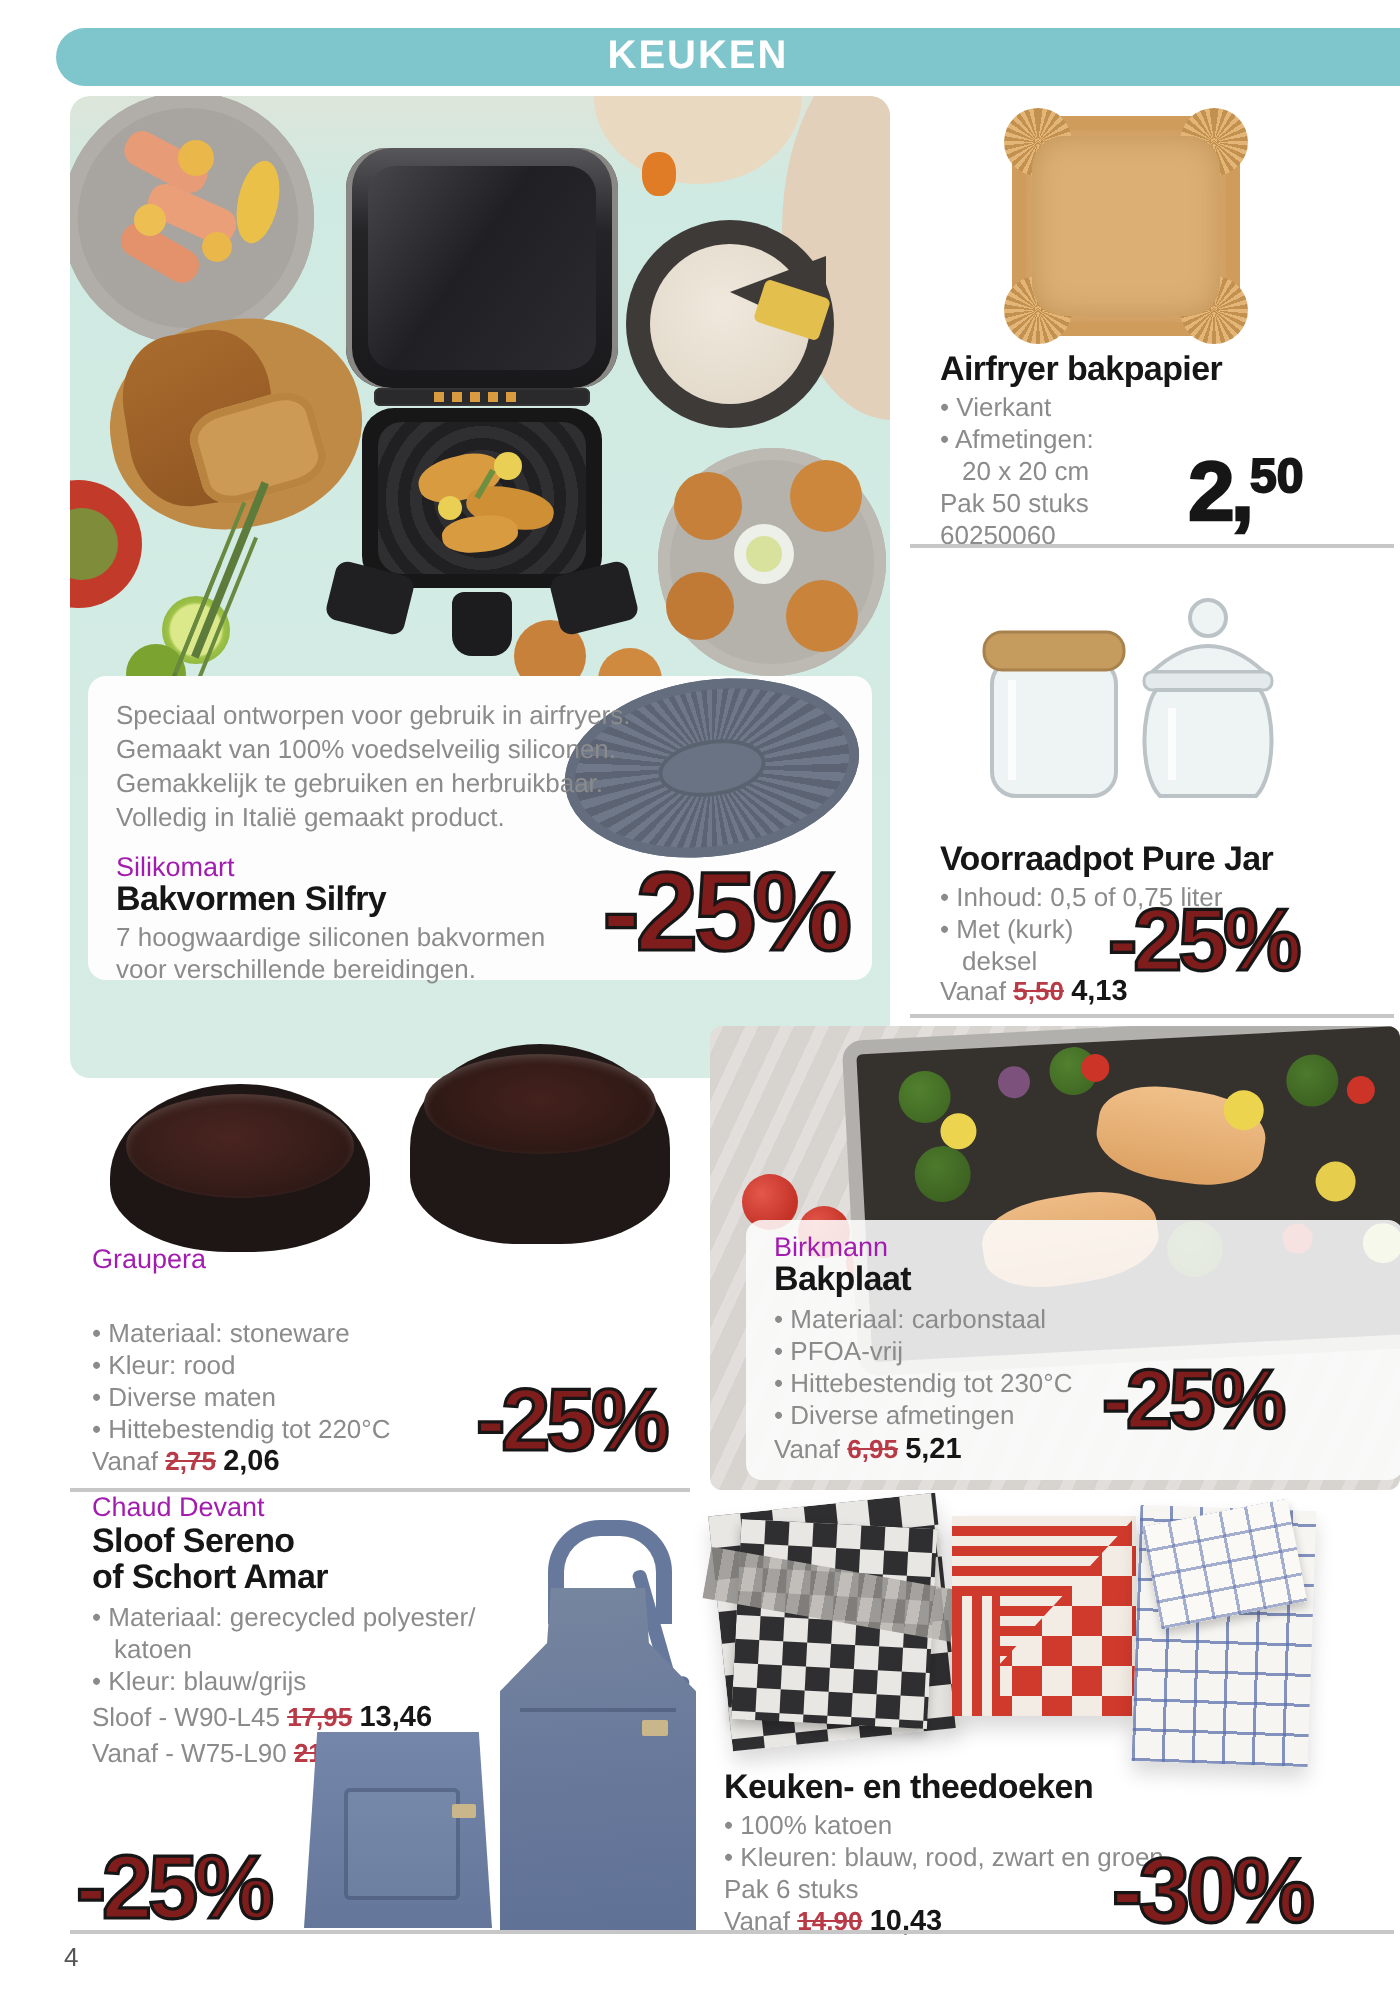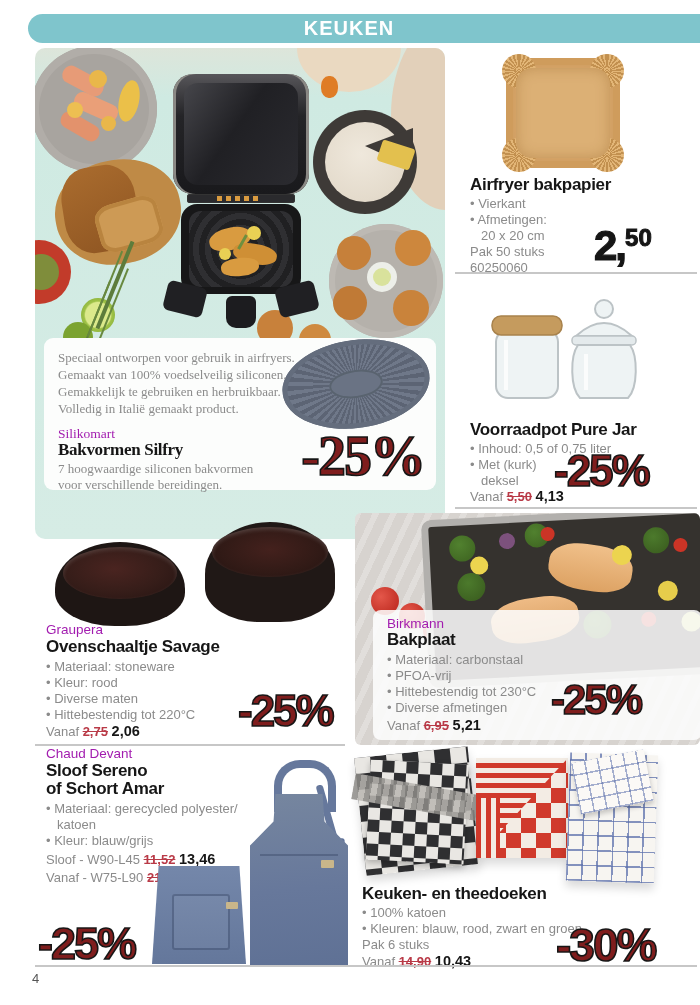--- a/index.html
+++ b/index.html
@@ -16,21 +16,21 @@
   .bullet::before{content:"• ";}
   .sub{font-size:13px;color:#8b8b8b;line-height:16px;padding-left:11px;}
   .gray{font-size:13px;color:#8b8b8b;line-height:16px;}
   .pricerow{font-size:13px;color:#8b8b8b;}
   .old{color:#b93a47;font-weight:bold;text-decoration:line-through;}
   .new{color:#161616;font-weight:bold;font-size:14.5px;}
   .disc{font-weight:bold;color:#7f1d1d;letter-spacing:-2px;-webkit-text-stroke:1.6px #161616;}
   .divider{position:absolute;height:2px;background:#c7c7c7;}
   .circle{border-radius:50%;}
   .hero{position:absolute;left:35px;top:48px;width:410px;height:491px;border-radius:10px;
-        overflow:hidden;background:linear-gradient(180deg,#ddE5da 0%,#cfeae2 10%,#d6ece5 100%);font-family:Liberation Serif, serif;}
+        overflow:hidden;background:linear-gradient(180deg,#ddE5da 0%,#cfeae2 10%,#d6ece5 100%);}
   .infobox{position:absolute;left:9px;top:290px;width:392px;height:152px;background:#fcfdfc;
            border-radius:9px;}
   .mat{position:absolute;left:238px;top:2px;width:148px;height:88px;border-radius:50%;
        transform:rotate(-8deg);
        background:repeating-conic-gradient(#5c6474 0deg 4deg,#6f7889 4deg 8deg);
        box-shadow:inset 0 0 0 5px #646d7d;}
   .mat-center{position:absolute;left:32%;top:34%;width:36%;height:32%;border-radius:50%;
               background:#6a7384;box-shadow:inset 0 0 0 2px #59636f;}
   .overlaybox{position:absolute;background:rgba(253,253,253,0.87);border-radius:8px;padding-left:45px;}
   .foot{position:absolute;left:32px;top:971px;font-size:13px;color:#555;}
@@ -181,21 +181,20 @@
 
   <div class="abs" style="left:45px;top:518px;width:300px;height:110px;">
     <div class="abs" style="left:10px;top:24px;width:130px;height:84px;background:#1e1614;border-radius:50% 50% 46% 46% / 56% 56% 40% 40%;">
       <div class="abs" style="left:8px;top:5px;width:114px;height:52px;border-radius:50%;background:radial-gradient(ellipse at 45% 42%,#4a2420 0%,#361d19 55%,#241311 100%);box-shadow:inset 0 2px 4px rgba(255,255,255,0.15);"></div>
     </div>
     <div class="abs" style="left:160px;top:4px;width:130px;height:100px;background:#201816;border-radius:50% 50% 42% 42% / 52% 52% 34% 34%;">
       <div class="abs" style="left:7px;top:5px;width:116px;height:50px;border-radius:50%;background:radial-gradient(ellipse at 50% 45%,#44211d 0%,#311a16 60%,#221210 100%);box-shadow:inset 0 2px 4px rgba(255,255,255,0.18);"></div>
     </div>
   </div>
   <div class="abs brand" style="left:46px;top:622px;">Graupera</div>
-  <div class="abs ptitle" style="left:46px;top:637px;">Ovenschaaltje Savage</div>
   <div class="abs bullet" style="left:46px;top:659px;">Materiaal: stoneware</div>
   <div class="abs bullet" style="left:46px;top:675px;">Kleur: rood</div>
   <div class="abs bullet" style="left:46px;top:691px;">Diverse maten</div>
   <div class="abs bullet" style="left:46px;top:707px;">Hittebestendig tot 220°C</div>
   <div class="abs pricerow" style="left:46px;top:723px;">
     <span>Vanaf</span>
     <span class="old">2,75</span>
     <span class="new">2,06</span>
   </div>
   <div class="abs disc" style="left:238px;top:686px;font-size:44px;">-25%</div>
@@ -243,21 +242,21 @@
   </div>
 
   <div class="abs brand" style="left:46px;top:746px;">Chaud Devant</div>
   <div class="abs ptitle" style="left:46px;top:761px;">Sloof Sereno</div>
   <div class="abs ptitle" style="left:46px;top:779px;">of Schort Amar</div>
   <div class="abs bullet" style="left:46px;top:801px;">Materiaal: gerecycled polyester/</div>
   <div class="abs sub" style="left:46px;top:817px;">katoen</div>
   <div class="abs bullet" style="left:46px;top:833px;">Kleur: blauw/grijs</div>
   <div class="abs pricerow" style="left:46px;top:851px;">
     <span>Sloof - W90-L45</span>
-    <span class="old">11,52</span>
+    <span class="old">17,95</span>
     <span class="new">13,46</span>
   </div>
   <div class="abs pricerow" style="left:46px;top:869px;">
     <span>Vanaf - W75-L90</span>
     <span class="old">21,75</span>
     <span class="new">16,31</span>
   </div>
 
   <div class="abs" style="left:152px;top:866px;width:94px;height:98px;">
     <div class="abs" style="left:0;top:0;width:94px;height:98px;clip-path:polygon(7% 0,93% 0,100% 100%,0 100%);background:linear-gradient(180deg,#7487aa,#64779b);"></div>

